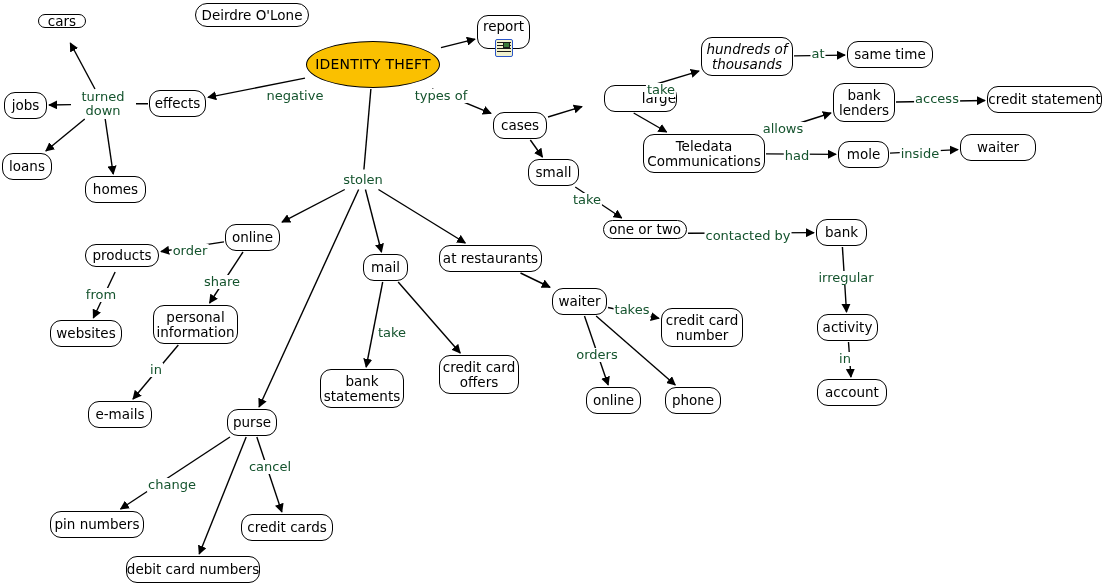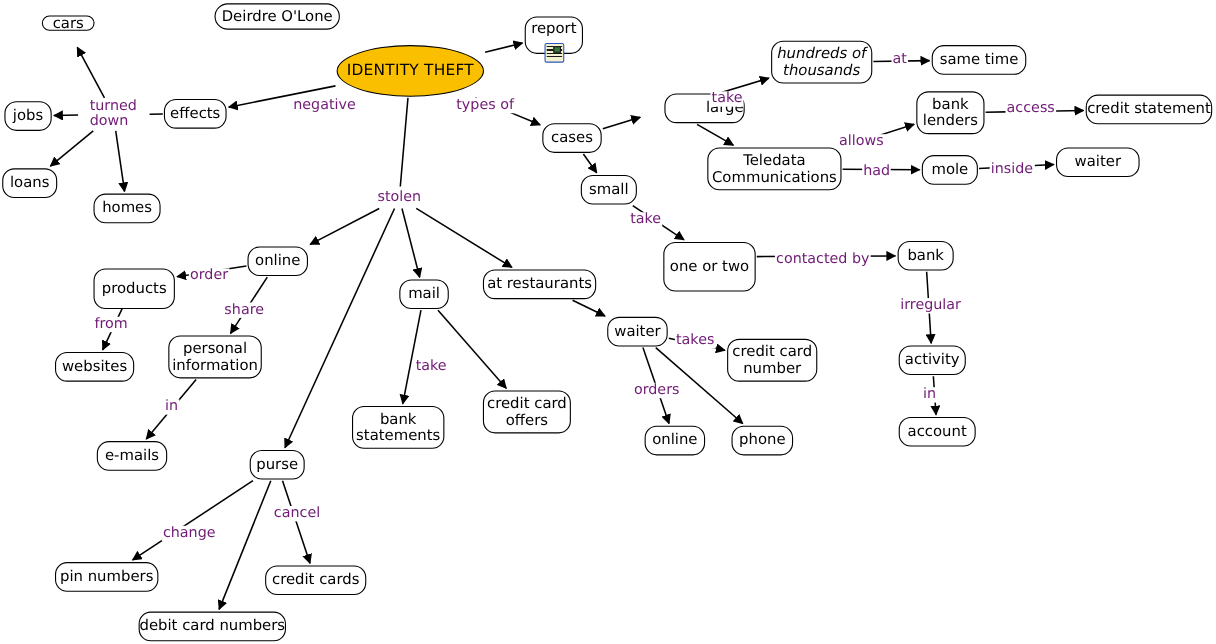--- a/index.html
+++ b/index.html
@@ -99,24 +99,25 @@
     width: 7px;
     height: 6px;
     background: #3b7a3b;
     border: 1px solid #1a1a1a;
     box-sizing: border-box;
   }
   .edge-label {
     position: absolute;
     transform: translate(-50%, -50%);
     background: #ffffff;
-    color: #701a75;
+    color: #14532d;
     font-size: 13px;
     line-height: 14px;
     white-space: pre;
+    text-align: center;
     padding: 0 1px;
     z-index: 5;
   }
 </style>
 </head>
 <body>
 
 <div id="map-canvas">
 
   <svg id="edge-layer" viewBox="0 0 1105 585" width="1105" height="585" xmlns="http://www.w3.org/2000/svg">
@@ -183,26 +184,26 @@
       <div class="node" style="left: 701px; top: 37px; width: 92px; height: 39px; font-style: italic;"><span class="node-label">hundreds of
 thousands</span></div>
       <div class="node" style="left: 847px; top: 41px; width: 86px; height: 27px;"><span class="node-label">same time</span></div>
       <div class="node" style="left: 643px; top: 134px; width: 122px; height: 39px;"><span class="node-label">Teledata
 Communications</span></div>
       <div class="node" style="left: 833px; top: 83px; width: 62px; height: 39px;"><span class="node-label">bank
 lenders</span></div>
       <div class="node" style="left: 987px; top: 86px; width: 115px; height: 27px;"><span class="node-label">credit statement</span></div>
       <div class="node" style="left: 838px; top: 141px; width: 51px; height: 27px;"><span class="node-label">mole</span></div>
       <div class="node" style="left: 960px; top: 134px; width: 76px; height: 27px;"><span class="node-label">waiter</span></div>
-      <div class="node" style="left: 603px; top: 220px; width: 84px; height: 45px; justify-content: center;"><span class="node-label">one or two</span></div>
+      <div class="node" style="left: 603px; top: 220px; width: 84px; height: 19px; justify-content: center;"><span class="node-label">one or two</span></div>
       <div class="node" style="left: 816px; top: 219px; width: 51px; height: 27px;"><span class="node-label">bank</span></div>
       <div class="node" style="left: 817px; top: 314px; width: 61px; height: 27px;"><span class="node-label">activity</span></div>
       <div class="node" style="left: 817px; top: 379px; width: 70px; height: 27px;"><span class="node-label">account</span></div>
       <div class="node" style="left: 225px; top: 224px; width: 55px; height: 27px;"><span class="node-label">online</span></div>
-      <div class="node" style="left: 85px; top: 244px; width: 74px; height: 37px;"><span class="node-label">products</span></div>
+      <div class="node" style="left: 85px; top: 244px; width: 74px; height: 23px;"><span class="node-label">products</span></div>
       <div class="node" style="left: 50px; top: 320px; width: 72px; height: 27px;"><span class="node-label">websites</span></div>
       <div class="node" style="left: 153px; top: 305px; width: 85px; height: 39px;"><span class="node-label">personal
 information</span></div>
       <div class="node" style="left: 88px; top: 401px; width: 64px; height: 27px;"><span class="node-label">e-mails</span></div>
       <div class="node" style="left: 363px; top: 254px; width: 45px; height: 27px;"><span class="node-label">mail</span></div>
       <div class="node" style="left: 320px; top: 369px; width: 84px; height: 39px;"><span class="node-label">bank
 statements</span></div>
       <div class="node" style="left: 439px; top: 355px; width: 80px; height: 39px;"><span class="node-label">credit card
 offers</span></div>
       <div class="node" style="left: 439px; top: 245px; width: 103px; height: 27px;"><span class="node-label">at restaurants</span></div>

